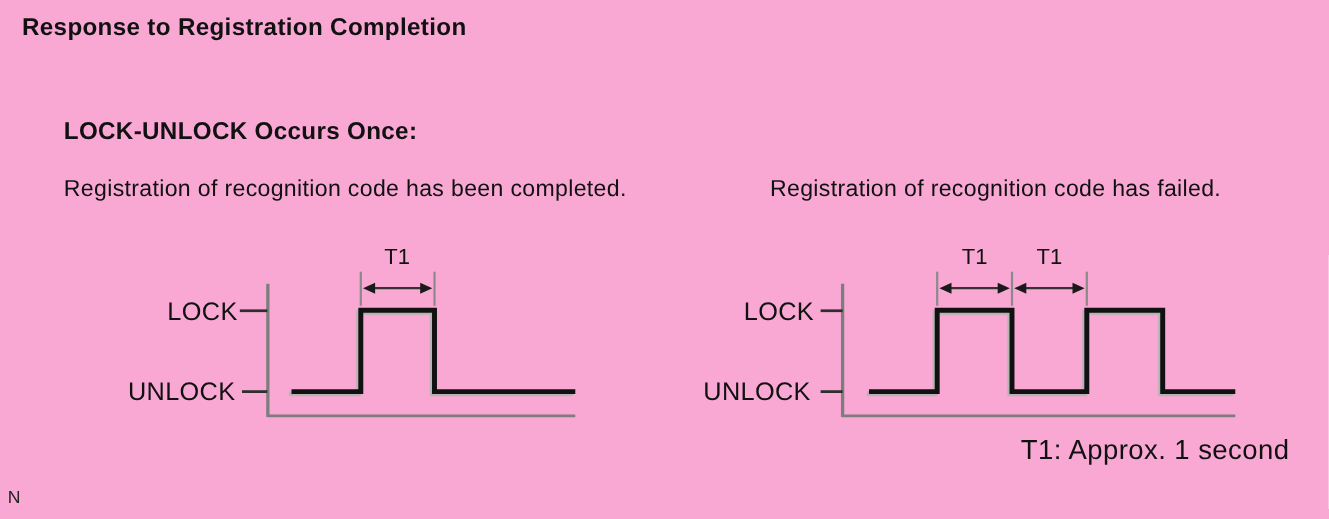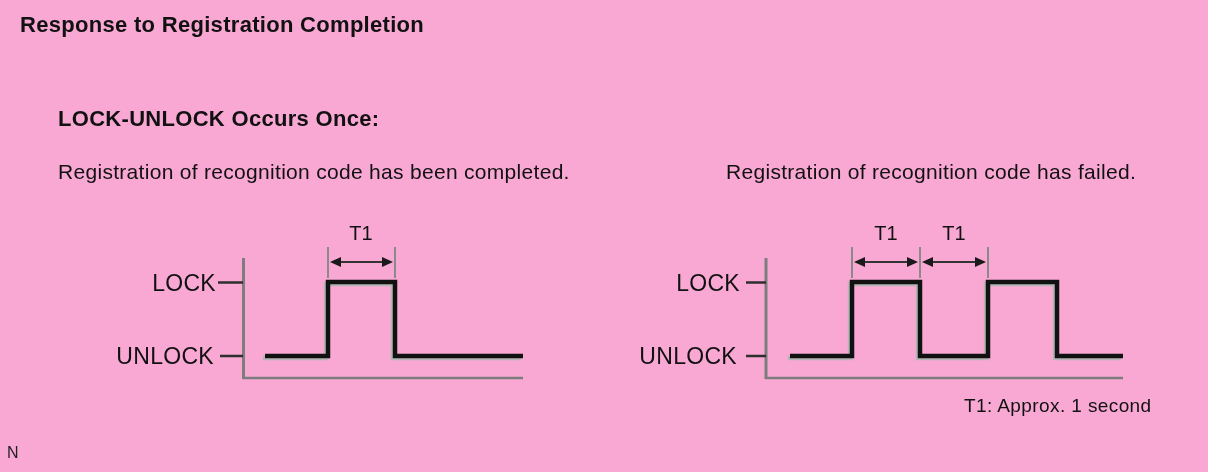--- a/index.html
+++ b/index.html
@@ -23,24 +23,24 @@
   }
   .panel-heading {
     font-size: 22px; font-weight: bold; letter-spacing: 0.3px;
   }
   .panel-desc {
     font-size: 21px; font-weight: normal; letter-spacing: 0.3px;
   }
   .heading-left  { left: 58px;  top: 106px; text-align: center; }
   .desc-left     { left: 58px;  top: 160px; text-align: center; }
   .heading-right { left: 700px; top: 106px; }
-  .desc-right    { left: 700px; top: 160px; margin-left: 26px; }
+  .desc-right    { left: 700px; top: 160px; }
   .t1-note {
-    left: 964px; top: 395px;
-    font-size: 19px; letter-spacing: 0.4px;
+    left: 928px; top: 395px;
+    font-size: 25px; letter-spacing: 0.4px;
   }
   .margin-letter {
     left: 7px; top: 444px;
     font-size: 16px; color: #222222;
   }
   svg.diagram { position: absolute; overflow: visible; }
   .diagram-once  { left: 100px; top: 210px; }
   .diagram-twice { left: 620px; top: 210px; }
   .axis-stroke { stroke: #7d7d7d; stroke-width: 3; fill: none; }
   .base-stroke { stroke: #7d7d7d; stroke-width: 2.5; fill: none; }

